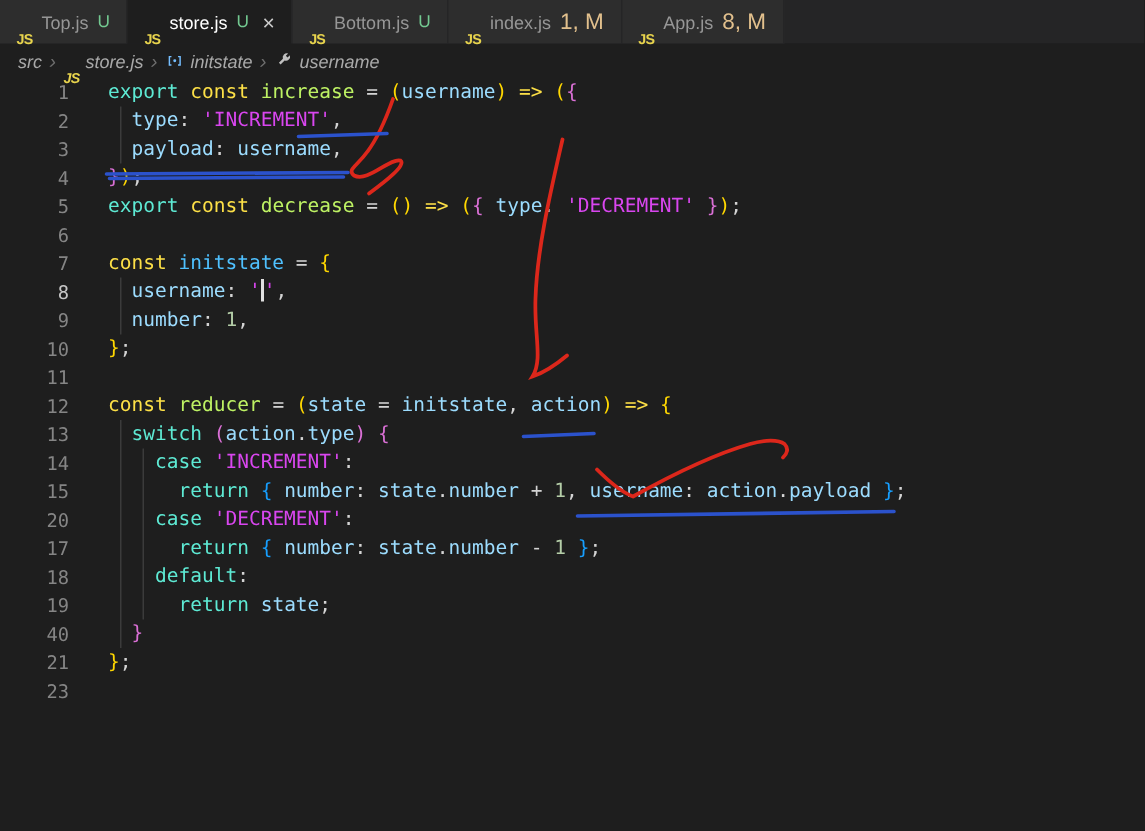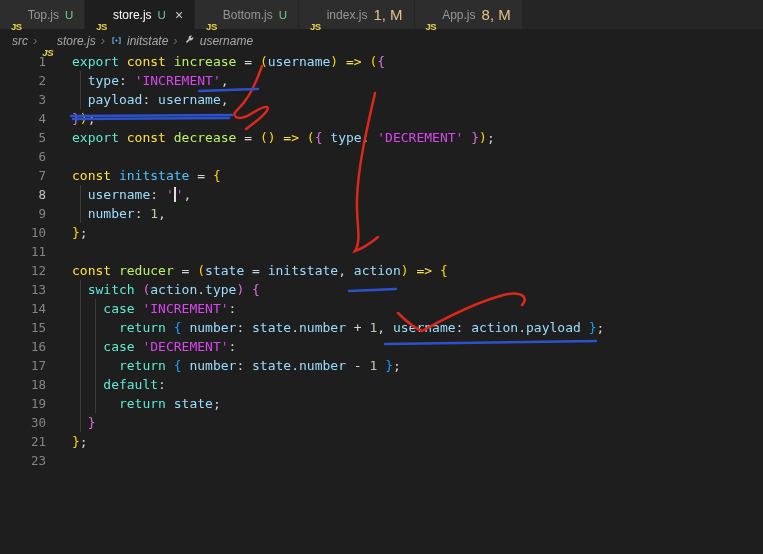--- a/index.html
+++ b/index.html
@@ -109,25 +109,25 @@
         <div class="line"><span class="ln">6</span><span class="code"></span></div>
         <div class="line"><span class="ln">7</span><span class="code"><span class="kw">const</span><span class="pun"> </span><span class="cvar">initstate</span><span class="pun"> = </span><span class="b1">{</span></span></div>
         <div class="line"><span class="ln active">8</span><span class="code"><span class="pun">  </span><span class="var">username</span><span class="pun">: </span><span class="str">'</span><span class="cursor"></span><span class="str">'</span><span class="pun">,</span></span></div>
         <div class="line"><span class="ln">9</span><span class="code"><span class="pun">  </span><span class="var">number</span><span class="pun">: </span><span class="num">1</span><span class="pun">,</span></span></div>
         <div class="line"><span class="ln">10</span><span class="code"><span class="b1">}</span><span class="pun">;</span></span></div>
         <div class="line"><span class="ln">11</span><span class="code"></span></div>
         <div class="line"><span class="ln">12</span><span class="code"><span class="kw">const</span><span class="pun"> </span><span class="fn">reducer</span><span class="pun"> = </span><span class="b1">(</span><span class="var">state</span><span class="pun"> = </span><span class="var">initstate</span><span class="pun">, </span><span class="var">action</span><span class="b1">)</span><span class="pun"> </span><span class="kw">=&gt;</span><span class="pun"> </span><span class="b1">{</span></span></div>
         <div class="line"><span class="ln">13</span><span class="code"><span class="pun">  </span><span class="ctrl">switch</span><span class="pun"> </span><span class="b2">(</span><span class="var">action</span><span class="pun">.</span><span class="var">type</span><span class="b2">)</span><span class="pun"> </span><span class="b2">{</span></span></div>
         <div class="line"><span class="ln">14</span><span class="code"><span class="pun">    </span><span class="ctrl">case</span><span class="pun"> </span><span class="str">'INCREMENT'</span><span class="pun">:</span></span></div>
         <div class="line"><span class="ln">15</span><span class="code"><span class="pun">      </span><span class="ctrl">return</span><span class="pun"> </span><span class="b3">{</span><span class="pun"> </span><span class="var">number</span><span class="pun">: </span><span class="var">state</span><span class="pun">.</span><span class="var">number</span><span class="pun"> + </span><span class="num">1</span><span class="pun">, </span><span class="var">username</span><span class="pun">: </span><span class="var">action</span><span class="pun">.</span><span class="var">payload</span><span class="pun"> </span><span class="b3">}</span><span class="pun">;</span></span></div>
-        <div class="line"><span class="ln">16</span><span class="code"><span class="pun">    </span><span class="ctrl">case</span><span class="pun"> </span><span class="str">'DECREMENT'</span><span class="pun">:</span></span></div>
+        <div class="line"><span class="ln">20</span><span class="code"><span class="pun">    </span><span class="ctrl">case</span><span class="pun"> </span><span class="str">'DECREMENT'</span><span class="pun">:</span></span></div>
         <div class="line"><span class="ln">17</span><span class="code"><span class="pun">      </span><span class="ctrl">return</span><span class="pun"> </span><span class="b3">{</span><span class="pun"> </span><span class="var">number</span><span class="pun">: </span><span class="var">state</span><span class="pun">.</span><span class="var">number</span><span class="pun"> - </span><span class="num">1</span><span class="pun"> </span><span class="b3">}</span><span class="pun">;</span></span></div>
         <div class="line"><span class="ln">18</span><span class="code"><span class="pun">    </span><span class="ctrl">default</span><span class="pun">:</span></span></div>
         <div class="line"><span class="ln">19</span><span class="code"><span class="pun">      </span><span class="ctrl">return</span><span class="pun"> </span><span class="var">state</span><span class="pun">;</span></span></div>
-        <div class="line"><span class="ln">30</span><span class="code"><span class="pun">  </span><span class="b2">}</span></span></div>
+        <div class="line"><span class="ln">40</span><span class="code"><span class="pun">  </span><span class="b2">}</span></span></div>
         <div class="line"><span class="ln">21</span><span class="code"><span class="b1">}</span><span class="pun">;</span></span></div>
         <div class="line"><span class="ln">23</span><span class="code"></span></div>
       </div>
   <div class="guide" style="left: 80px; top: 19px; height: 38px;"></div>
       <div class="guide" style="left: 80px; top: 133px; height: 38px;"></div>
       <div class="guide" style="left: 80px; top: 228px; height: 152px;"></div>
       <div class="guide" style="left: 95px; top: 247px; height: 114px;"></div>
     </div>
 
   <svg id="overlay" width="763" height="554" viewBox="0 0 763 554">

